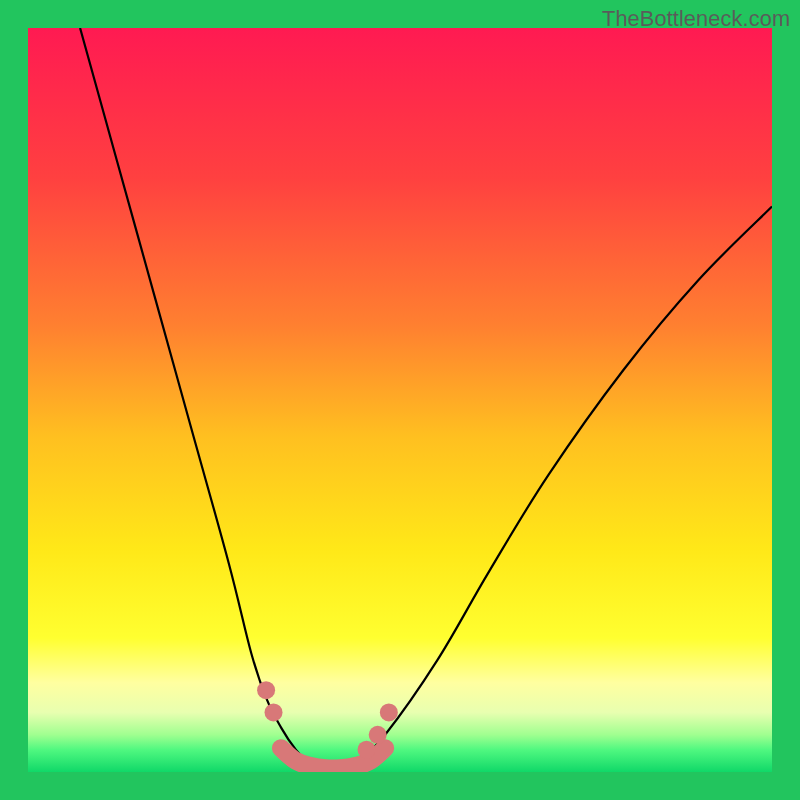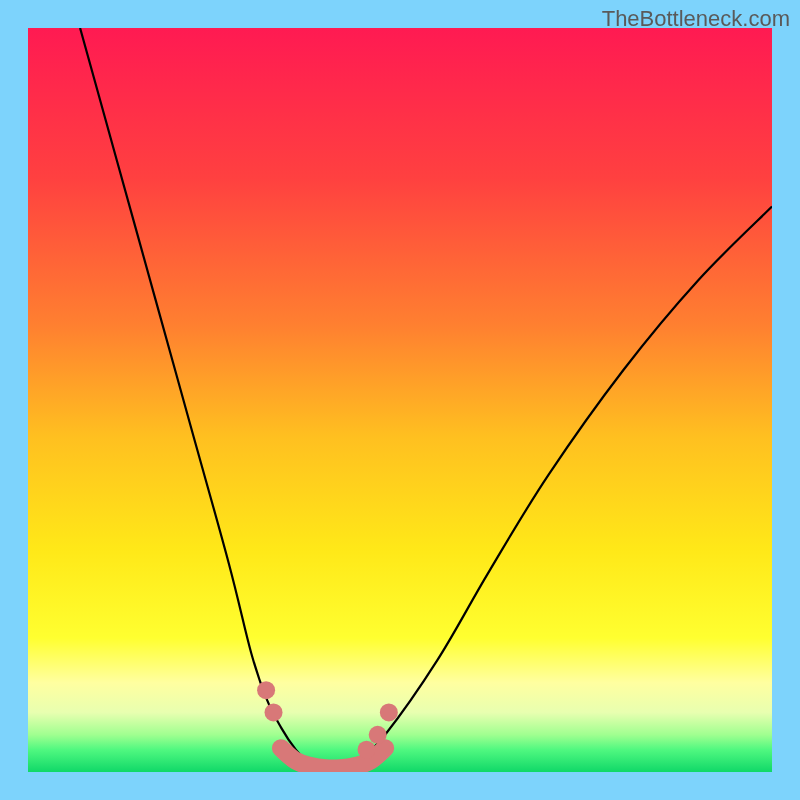--- a/index.html
+++ b/index.html
@@ -10,21 +10,21 @@
     background: #000;
     overflow: hidden;
     font-family: Arial, sans-serif;
   }
   .frame {
     position: absolute;
     top: 0;
     left: 0;
     width: 800px;
     height: 800px;
-    background: #7dd3fc;
+    background: #22c55e;
   }
   .plot-area {
     position: absolute;
     top: 28px;
     left: 28px;
     width: 744px;
     height: 744px;
     overflow: hidden;
   }
   .gradient {

